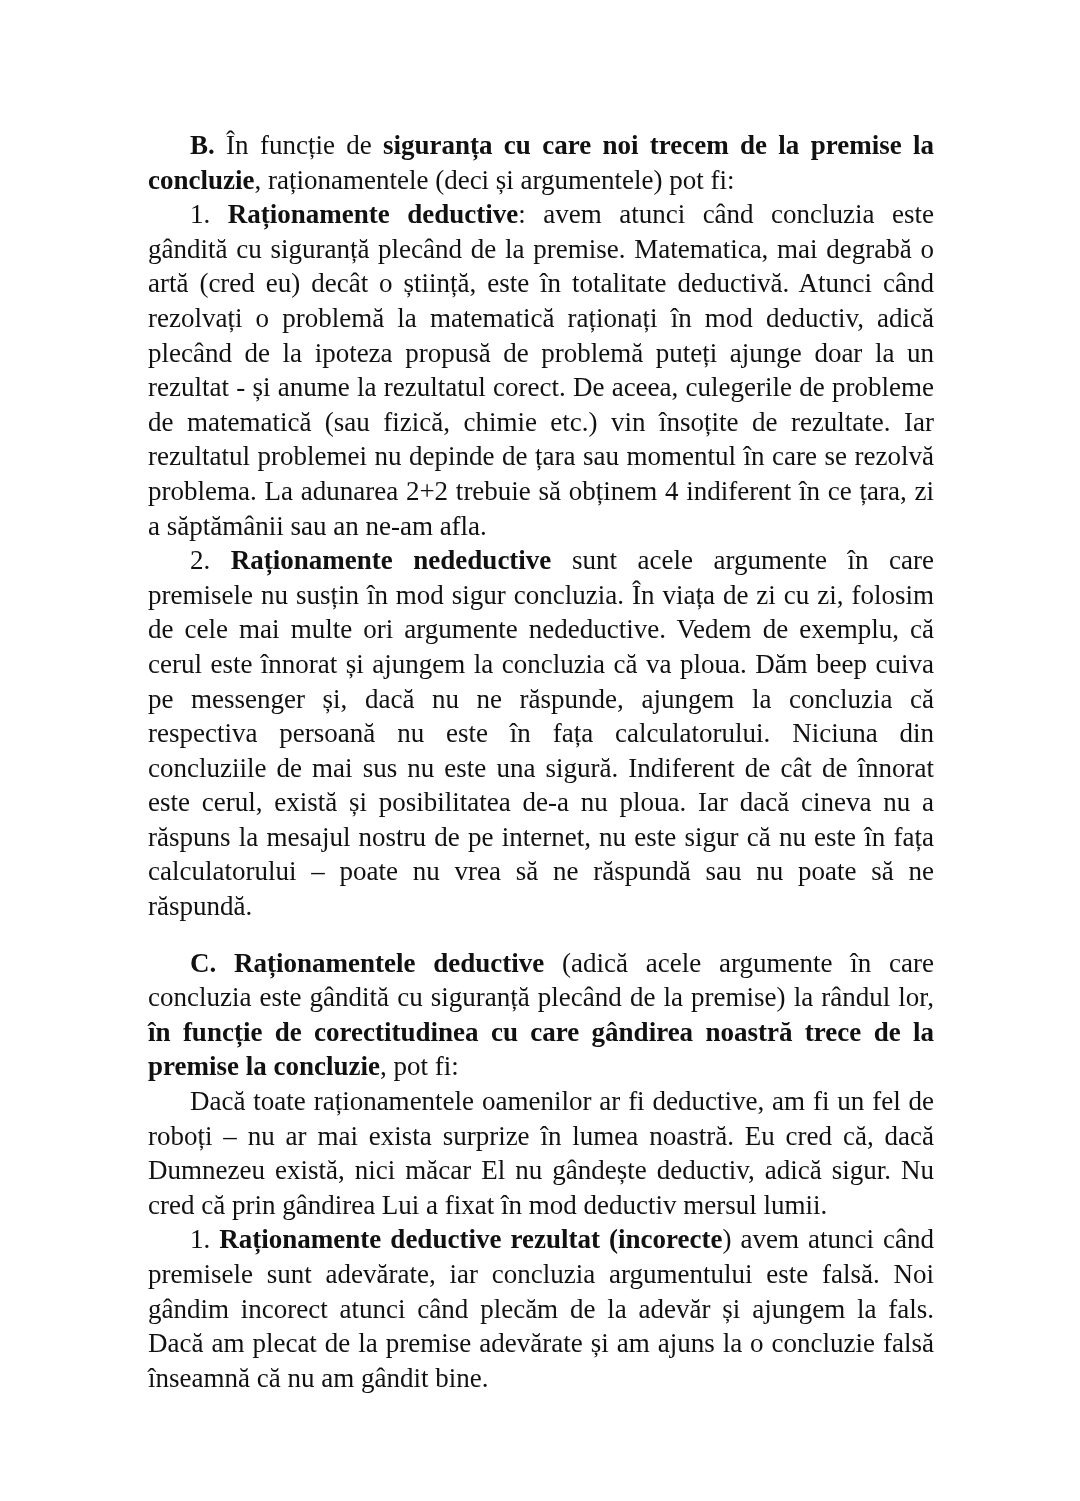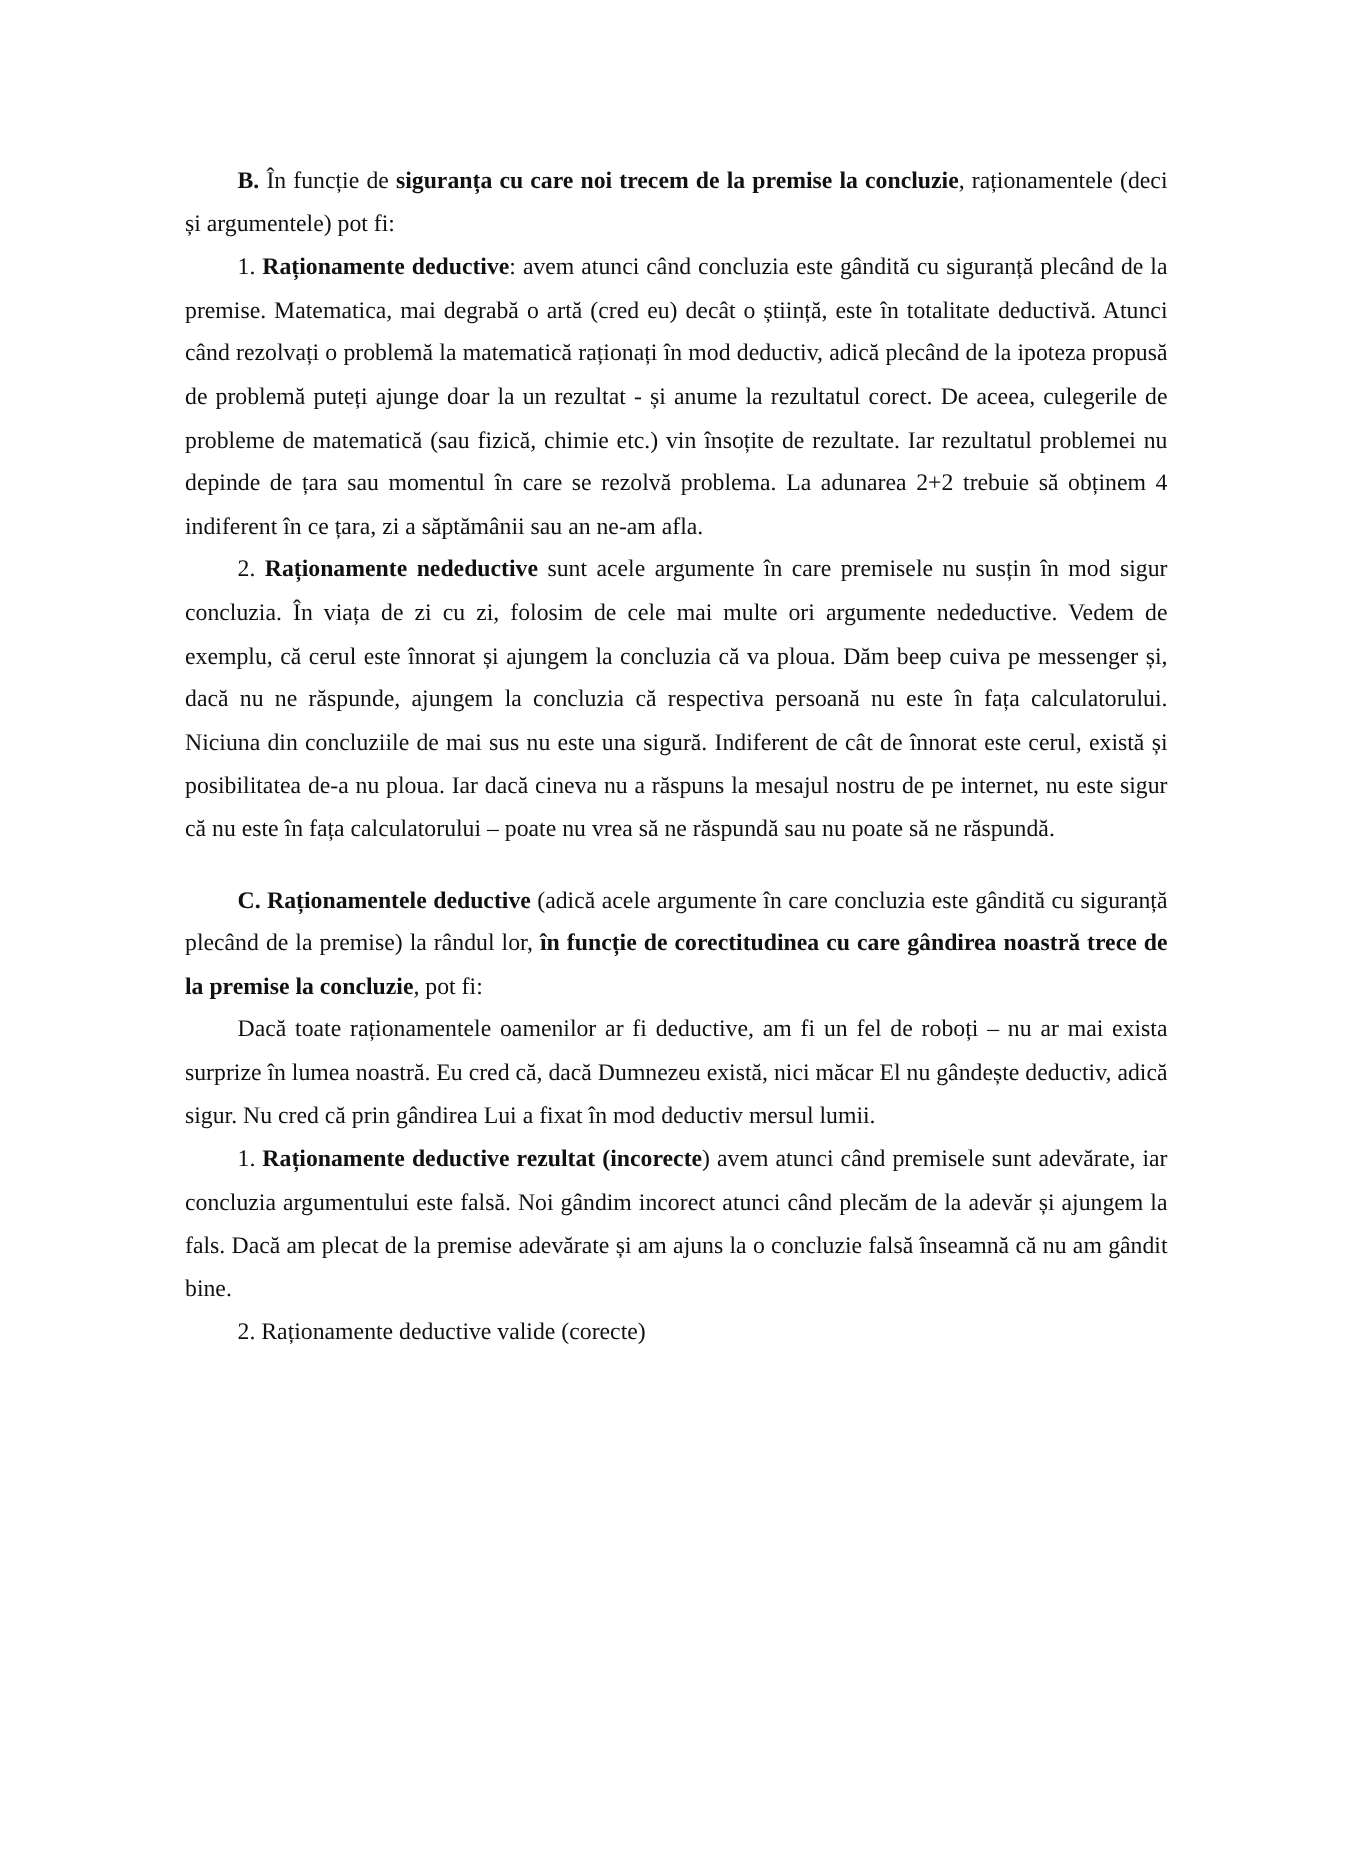--- a/index.html
+++ b/index.html
@@ -23,21 +23,21 @@
     background: #ffffff;
   }
   .content {
     position: absolute;
     left: 148px;
     top: 128px;
     width: 786px;
   }
   p.para {
     margin: 0;
-    font-size: 19px;
+    font-size: 27px;
     line-height: 34.6px;
     text-align: justify;
     text-justify: inter-word;
     text-indent: 42px;
     hyphens: none;
     word-spacing: 0px;
   }
   p.para.gap-before {
     margin-top: 22px;
   }
@@ -80,17 +80,16 @@
 
 <div class="page">
 
   <div class="content" id="content">
       <p class="para"><span style="font-weight: bold;">B. </span><span>În funcție de </span><span style="font-weight: bold;">siguranța cu care noi trecem de la premise la concluzie</span><span>, raționamentele (deci și argumentele) pot fi:</span></p>
       <p class="para"><span>1. </span><span style="font-weight: bold;">Raționamente deductive</span><span>: avem atunci când concluzia este gândită cu siguranță plecând de la premise. Matematica, mai degrabă o artă (cred eu) decât o știință, este în totalitate deductivă. Atunci când rezolvați o problemă la matematică raționați în mod deductiv, adică plecând de la ipoteza propusă de problemă puteți ajunge doar la un rezultat - și anume la rezultatul corect. De aceea, culegerile de probleme de matematică (sau fizică, chimie etc.) vin însoțite de rezultate. Iar rezultatul problemei nu depinde de țara sau momentul în care se rezolvă problema. La adunarea 2+2 trebuie să obținem 4 indiferent în ce țara, zi a săptămânii sau an ne-am afla.</span></p>
       <p class="para"><span>2. </span><span style="font-weight: bold;">Raționamente nedeductive</span><span> sunt acele argumente în care premisele nu susțin în mod sigur concluzia. În viața de zi cu zi, folosim de cele mai multe ori argumente nedeductive. Vedem de exemplu, că cerul este înnorat și ajungem la concluzia că va ploua. Dăm beep cuiva pe messenger și, dacă nu ne răspunde, ajungem la concluzia că respectiva persoană nu este în fața calculatorului. Niciuna din concluziile de mai sus nu este una sigură. Indiferent de cât de înnorat este cerul, există și posibilitatea de-a nu ploua. Iar dacă cineva nu a răspuns la mesajul nostru de pe internet, nu este sigur că nu este în fața calculatorului – poate nu vrea să ne răspundă sau nu poate să ne răspundă.</span></p>
       <p class="para gap-before"><span style="font-weight: bold;">C. Raționamentele deductive</span><span> (adică acele argumente în care concluzia este gândită cu siguranță plecând de la premise) la rândul lor</span><span>, </span><span style="font-weight: bold;">în funcție de corectitudinea cu care gândirea noastră trece de la premise la concluzie</span><span>, pot fi:</span></p>
       <p class="para"><span>Dacă toate raționamentele oamenilor ar fi deductive, am fi un fel de roboți – nu ar mai exista surprize în lumea noastră. Eu cred că, dacă Dumnezeu există, nici măcar El nu gândește deductiv, adică sigur. Nu cred că prin gândirea Lui a fixat în mod deductiv mersul lumii.</span></p>
       <p class="para"><span>1. </span><span style="font-weight: bold;">Raționamente deductive rezultat (incorecte</span><span>) avem atunci când premisele sunt adevărate, iar concluzia argumentului este falsă. Noi gândim incorect atunci când plecăm de la adevăr și ajungem la fals. Dacă am plecat de la premise adevărate și am ajuns la o concluzie falsă înseamnă că nu am gândit bine.</span></p>
-      <p class="para"><span>2. Raționamente deductive valide (corecte)</span></p>
     </div>
 
 
 </div>
 
 </body></html>

